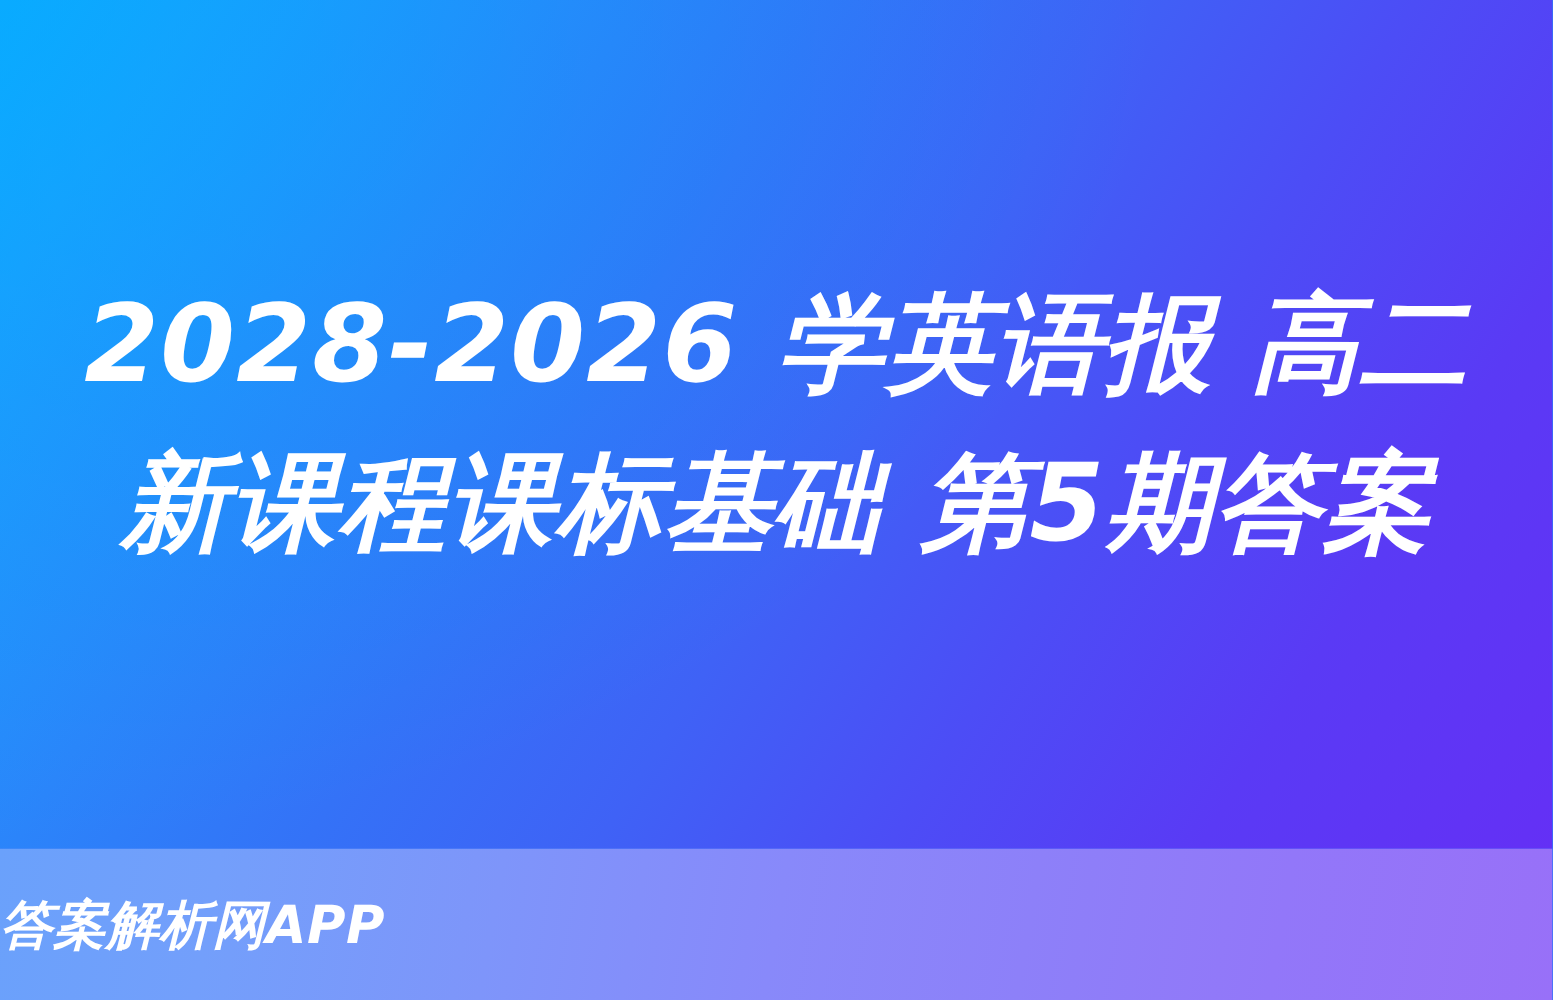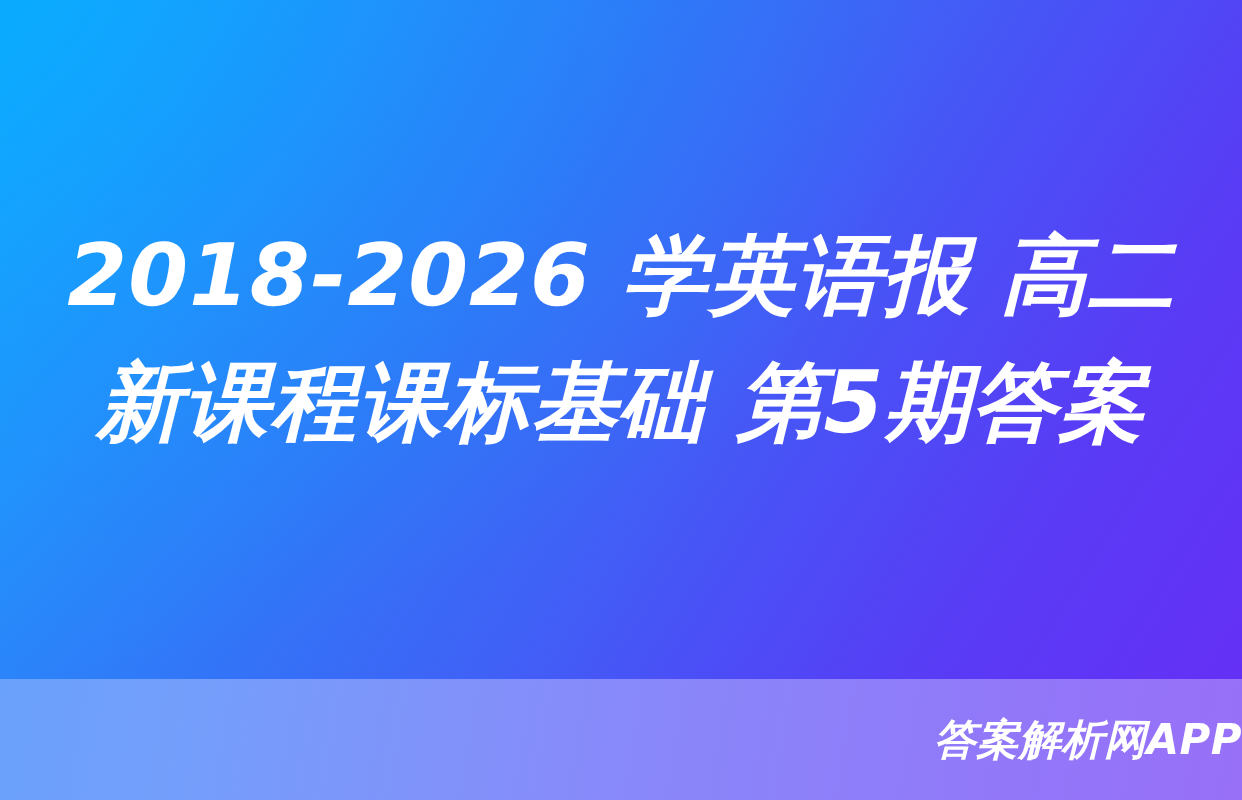--- a/index.html
+++ b/index.html
@@ -89,42 +89,42 @@
       linear-gradient(100deg,
         #6AA1FB 0%,
         #739FFB 14%,
         #7E95FA 32%,
         #8889FA 50%,
         #8D80F9 66%,
         #9277F9 82%,
         #9870F8 100%);
     display: flex;
     align-items: center;
-    justify-content: flex-end;
+    justify-content: flex-start;
   }
 
   .footer-text {
     color: #FFFFFF;
     font-family: "DejaVu Sans", "Liberation Sans", sans-serif;
     font-size: 42px;
     font-weight: bold;
     font-style: italic;
     letter-spacing: 0.5px;
     line-height: 1;
     white-space: nowrap;
   }
 </style>
 </head>
 <body>
 
 <div id="poster">
 
   <div class="hero">
     <div class="hero-inner">
-      <h1 class="title">2018-2026 学英语报 高二 新课程课标基础 第5期答案</h1>
+      <h1 class="title">2028-2026 学英语报 高二 新课程课标基础 第5期答案</h1>
     </div>
   </div>
 
   <div class="footer-band">
     <div class="footer-text">答案解析网APP</div>
   </div>
 
 </div>
 
 </body></html>

